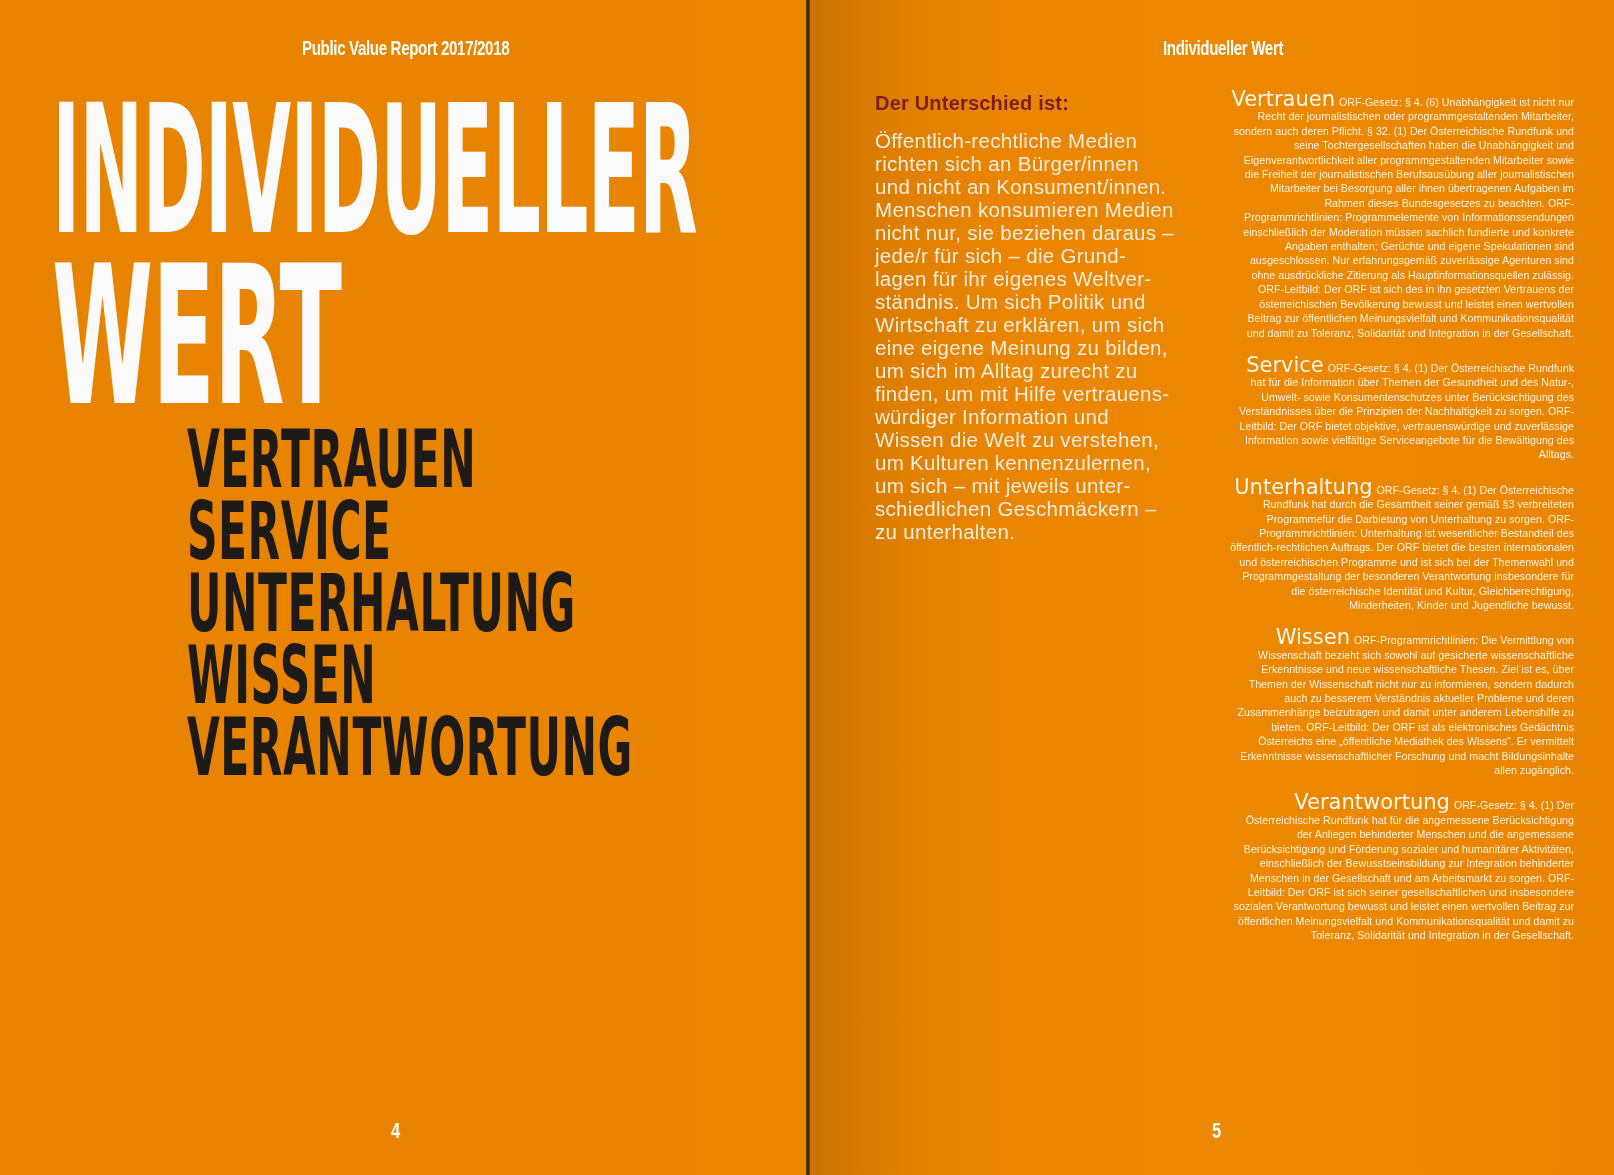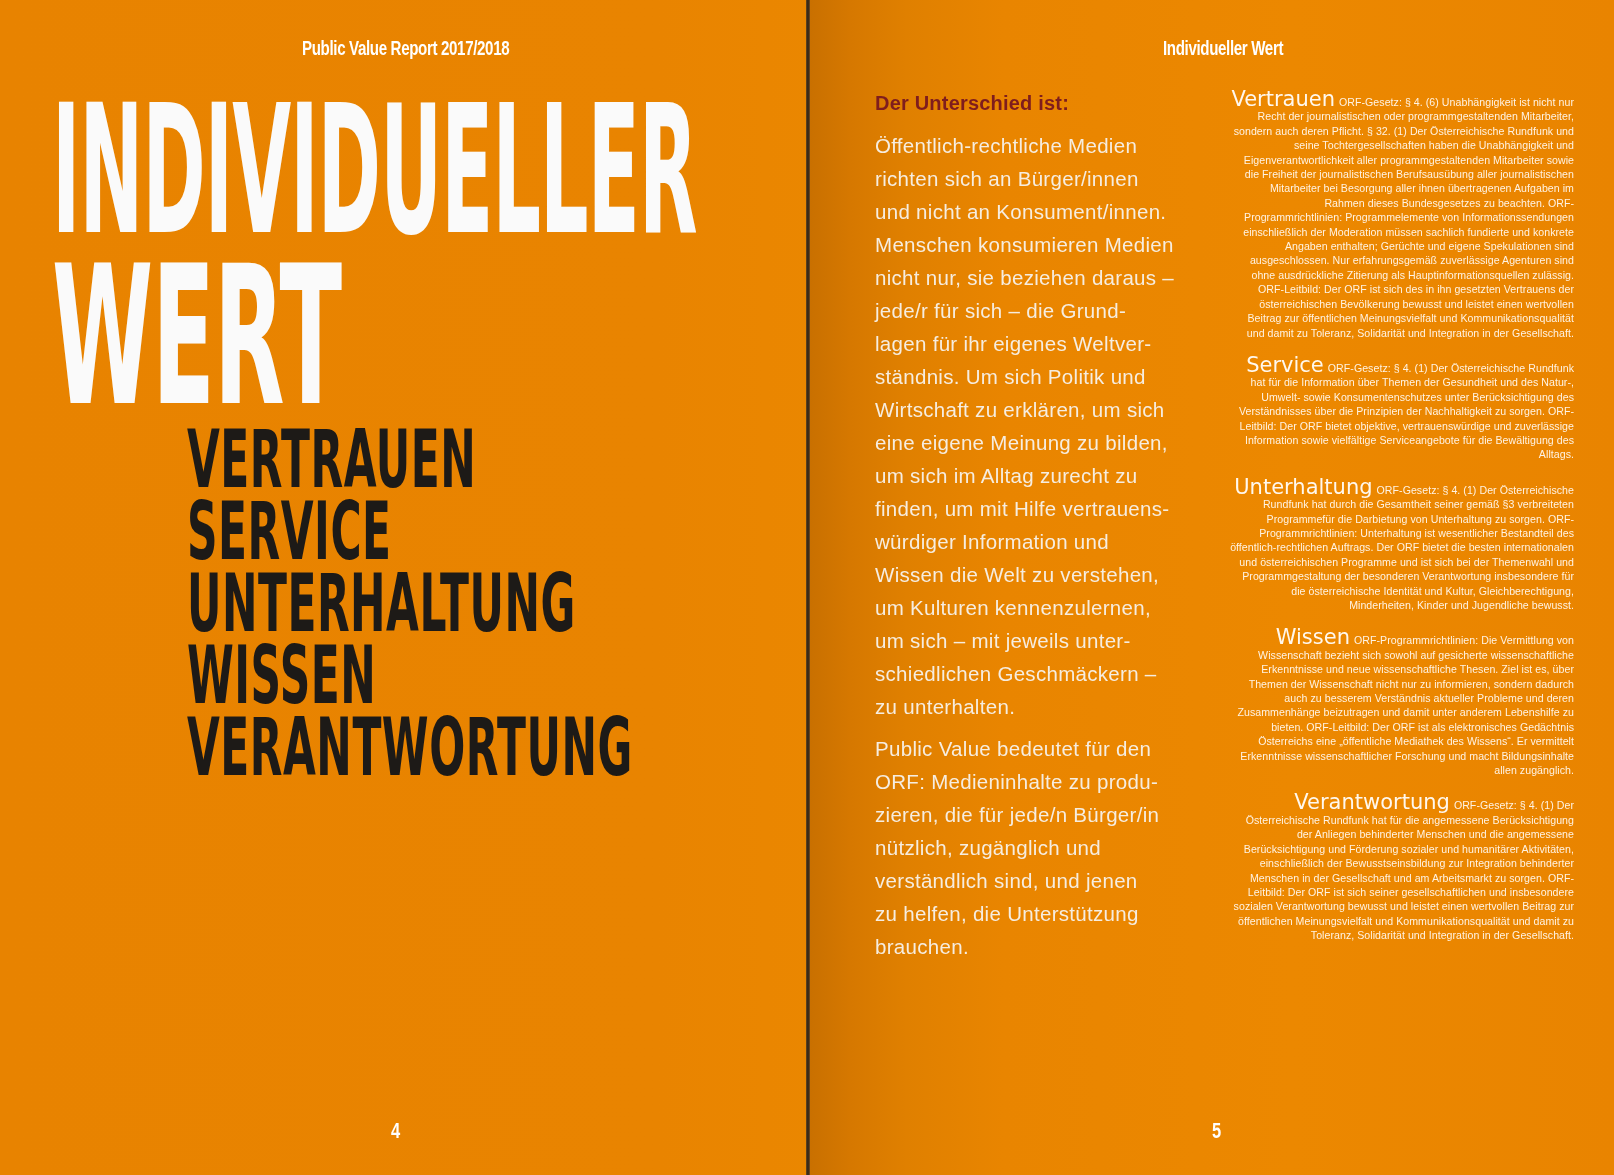--- a/index.html
+++ b/index.html
@@ -63,21 +63,21 @@
   .intro {
     position: absolute; left: 875px; top: 92px; width: 320px;
     color: #f6ede0;
   }
   .intro-heading {
     font-family: "Liberation Sans", sans-serif; font-weight: bold;
     font-size: 20px; margin: 0 0 14px 0; color: #7f1d1d; letter-spacing: 0.2px;
   }
   .intro p {
     font-family: "Liberation Sans", sans-serif; font-size: 20.5px;
-    line-height: 33px; margin: 0 0 9px 0; letter-spacing: 0.3px;
+    line-height: 23px; margin: 0 0 9px 0; letter-spacing: 0.3px;
     white-space: pre-line;
   }
 
   .defs {
     position: absolute; left: 1229px; top: 92px; width: 345px; color: #fff3e3;
   }
   .def { margin: 0 0 18px 0; }
   .def p {
     font-family: "Liberation Sans", sans-serif; font-size: 10.6px;
     line-height: 14.4px; margin: 0; letter-spacing: 0.05px; text-align: right;
@@ -128,27 +128,20 @@
 Wirtschaft zu erklären, um sich
 eine eigene Meinung zu bilden,
 um sich im Alltag zurecht zu
 finden, um mit Hilfe vertrauens-
 würdiger Information und
 Wissen die Welt zu verstehen,
 um Kulturen kennenzulernen,
 um sich – mit jeweils unter-
 schiedlichen Geschmäckern –
 zu unterhalten.</p>
-    <p>Public Value bedeutet für den
-ORF: Medieninhalte zu produ-
-zieren, die für jede/n Bürger/in
-nützlich, zugänglich und
-verständlich sind, und jenen
-zu helfen, die Unterstützung
-brauchen.</p>
   </div>
 
   <div class="defs">
     <div class="def">
       <p><span class="def-title">Vertrauen</span><span class="def-source">ORF-Gesetz: § 4. (6) Unabhängigkeit ist nicht nur Recht der journalistischen oder programmgestaltenden Mitarbeiter, sondern auch deren Pflicht. § 32. (1) Der Österreichische Rundfunk und seine Tochtergesellschaften haben die Unabhängigkeit und Eigenverantwortlichkeit aller programmgestaltenden Mitarbeiter sowie die Freiheit der journalistischen Berufsausübung aller journalistischen Mitarbeiter bei Besorgung aller ihnen übertragenen Aufgaben im Rahmen dieses Bundesgesetzes zu beachten. ORF-Programmrichtlinien: Programmelemente von Informationssendungen einschließlich der Moderation müssen sachlich fundierte und konkrete Angaben enthalten; Gerüchte und eigene Spekulationen sind ausgeschlossen. Nur erfahrungsgemäß zuverlässige Agenturen sind ohne ausdrückliche Zitierung als Hauptinformationsquellen zulässig. ORF-Leitbild: Der ORF ist sich des in ihn gesetzten Vertrauens der österreichischen Bevölkerung bewusst und leistet einen wertvollen Beitrag zur öffentlichen Meinungsvielfalt und Kommunikationsqualität und damit zu Toleranz, Solidarität und Integration in der Gesellschaft.</span></p>
     </div>
     <div class="def">
       <p><span class="def-title">Service</span><span class="def-source">ORF-Gesetz: § 4. (1) Der Österreichische Rundfunk hat für die Information über Themen der Gesundheit und des Natur-, Umwelt- sowie Konsumentenschutzes unter Berücksichtigung des Verständnisses über die Prinzipien der Nachhaltigkeit zu sorgen. ORF-Leitbild: Der ORF bietet objektive, vertrauenswürdige und zuverlässige Information sowie vielfältige Serviceangebote für die Bewältigung des Alltags.</span></p>
     </div>
     <div class="def">

